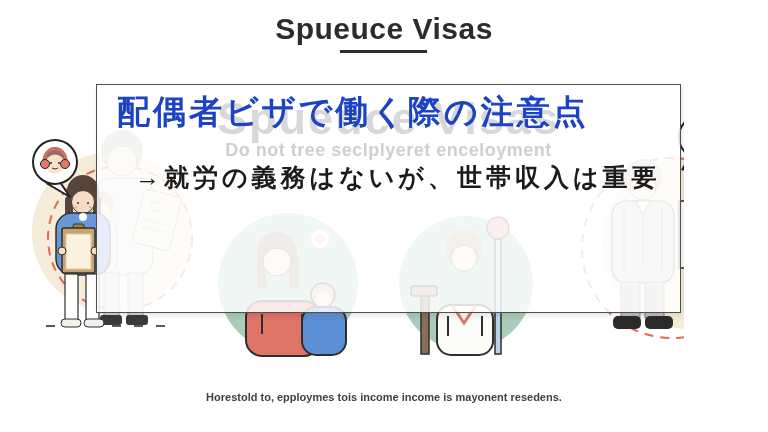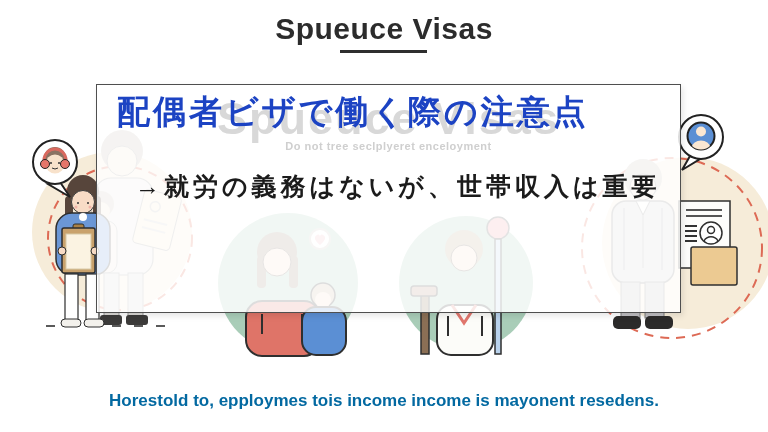--- a/index.html
+++ b/index.html
@@ -1,36 +1,36 @@
 <!DOCTYPE html>
 <html><head>
 <meta charset="utf-8">
 <style>
   html,body{margin:0;padding:0;background:#ffffff;}
-  .stage{position:relative;width:768px;height:432px;overflow:hidden;background:#ffffff;
+  .stage{position:relative;width:684px;height:432px;overflow:hidden;background:#ffffff;
          font-family:"Liberation Sans", sans-serif;border-radius:31px;}
   .scene{position:absolute;left:0;top:0;width:768px;height:432px;z-index:1;}
   .header-title{position:absolute;top:12px;left:0;width:768px;text-align:center;
     font-size:30px;font-weight:800;color:#2c2c2c;letter-spacing:.5px;z-index:3;}
   .title-underline{position:absolute;top:50px;left:340px;width:87px;height:3px;
     background:#2e2e2e;z-index:3;}
   .notice-box{position:absolute;left:96px;top:84px;width:583px;height:227px;
     background:rgba(255,255,255,0.84);border:1.5px solid #4f4f4f;z-index:2;
     box-shadow:2px 3px 6px rgba(0,0,0,0.10);}
   .wm-title{position:absolute;top:8px;left:0;width:100%;text-align:center;
     font-size:45px;font-weight:800;color:#d8d8d8;letter-spacing:2px;white-space:nowrap;}
   .wm-sub{position:absolute;top:55px;left:0;width:100%;text-align:center;
-    font-size:11px;font-weight:700;color:#cfcfcf;letter-spacing:.5px;white-space:nowrap;}
+    font-size:18px;font-weight:700;color:#cfcfcf;letter-spacing:.5px;white-space:nowrap;}
   .box-title{position:absolute;top:5px;left:20px;font-size:33px;font-weight:700;
     color:#1c43c3;letter-spacing:3px;white-space:nowrap;}
-  .bullets{position:absolute;top:76px;left:38px;right:6px;}
+  .bullets{position:absolute;top:68px;left:38px;right:6px;font-family:Liberation Serif, serif;}
   .bullet{font-size:25px;font-weight:700;color:#1b1b1b;letter-spacing:4px;
     line-height:50px;white-space:nowrap;}
   .footer-caption{position:absolute;top:391px;left:0;width:768px;text-align:center;
-    font-size:17px;font-weight:700;color:#0369a1;z-index:3;}
+    font-size:11px;font-weight:700;color:#404040;z-index:3;}
 </style>
 </head>
 <body>
 
 <div class="stage">
 
   <svg class="scene" viewBox="0 0 768 432">
 
     <circle cx="112" cy="232" r="80" fill="#f6ecd9"></circle>
     <circle cx="120" cy="238" r="72" fill="none" stroke="#dd6a55" stroke-width="2" stroke-dasharray="9 7"></circle>

